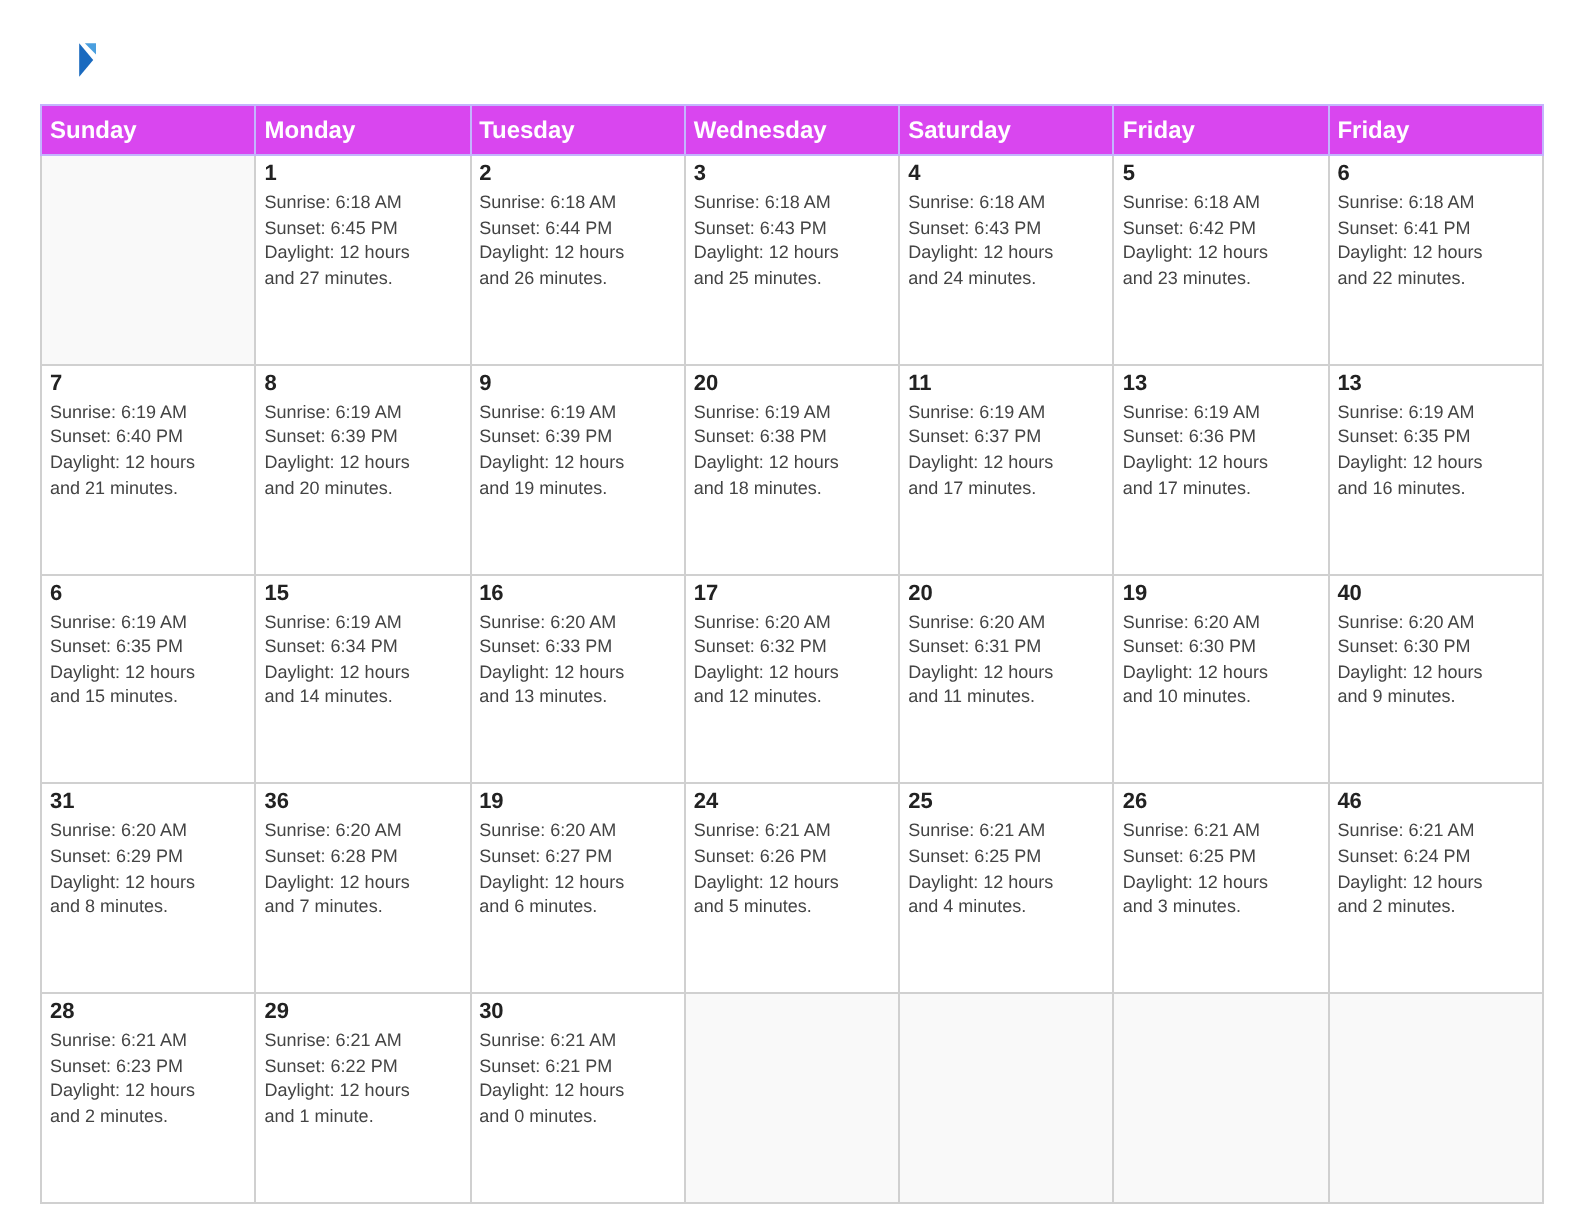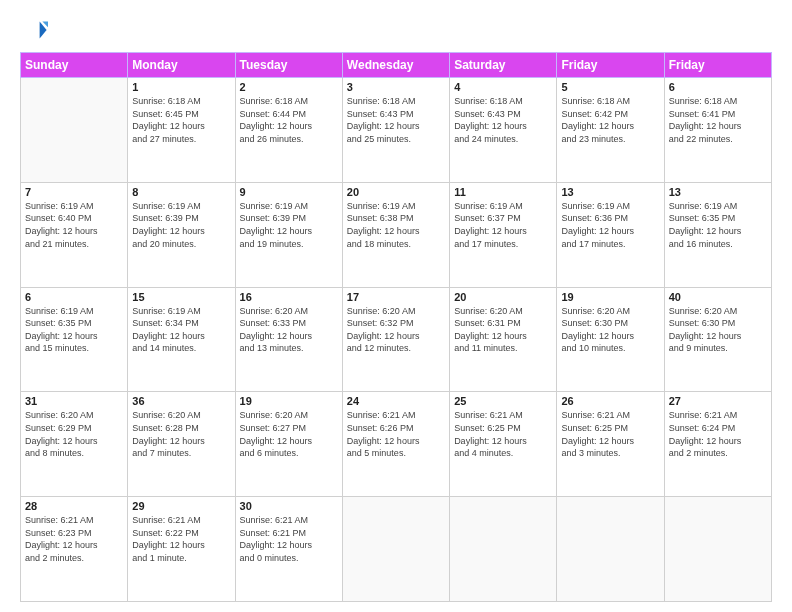--- a/index.html
+++ b/index.html
@@ -313,21 +313,21 @@
 and 4 minutes.</div>
           </td>
           <td>
             <span class="day-number">26</span>
             <div class="day-info" style="white-space: pre-line;">Sunrise: 6:21 AM
 Sunset: 6:25 PM
 Daylight: 12 hours
 and 3 minutes.</div>
           </td>
           <td>
-            <span class="day-number">27</span>
+            <span class="day-number">46</span>
             <div class="day-info" style="white-space: pre-line;">Sunrise: 6:21 AM
 Sunset: 6:24 PM
 Daylight: 12 hours
 and 2 minutes.</div>
           </td>
         </tr>
         <tr class="last-row">
           <td>
             <span class="day-number">28</span>
             <div class="day-info" style="white-space: pre-line;">Sunrise: 6:21 AM

